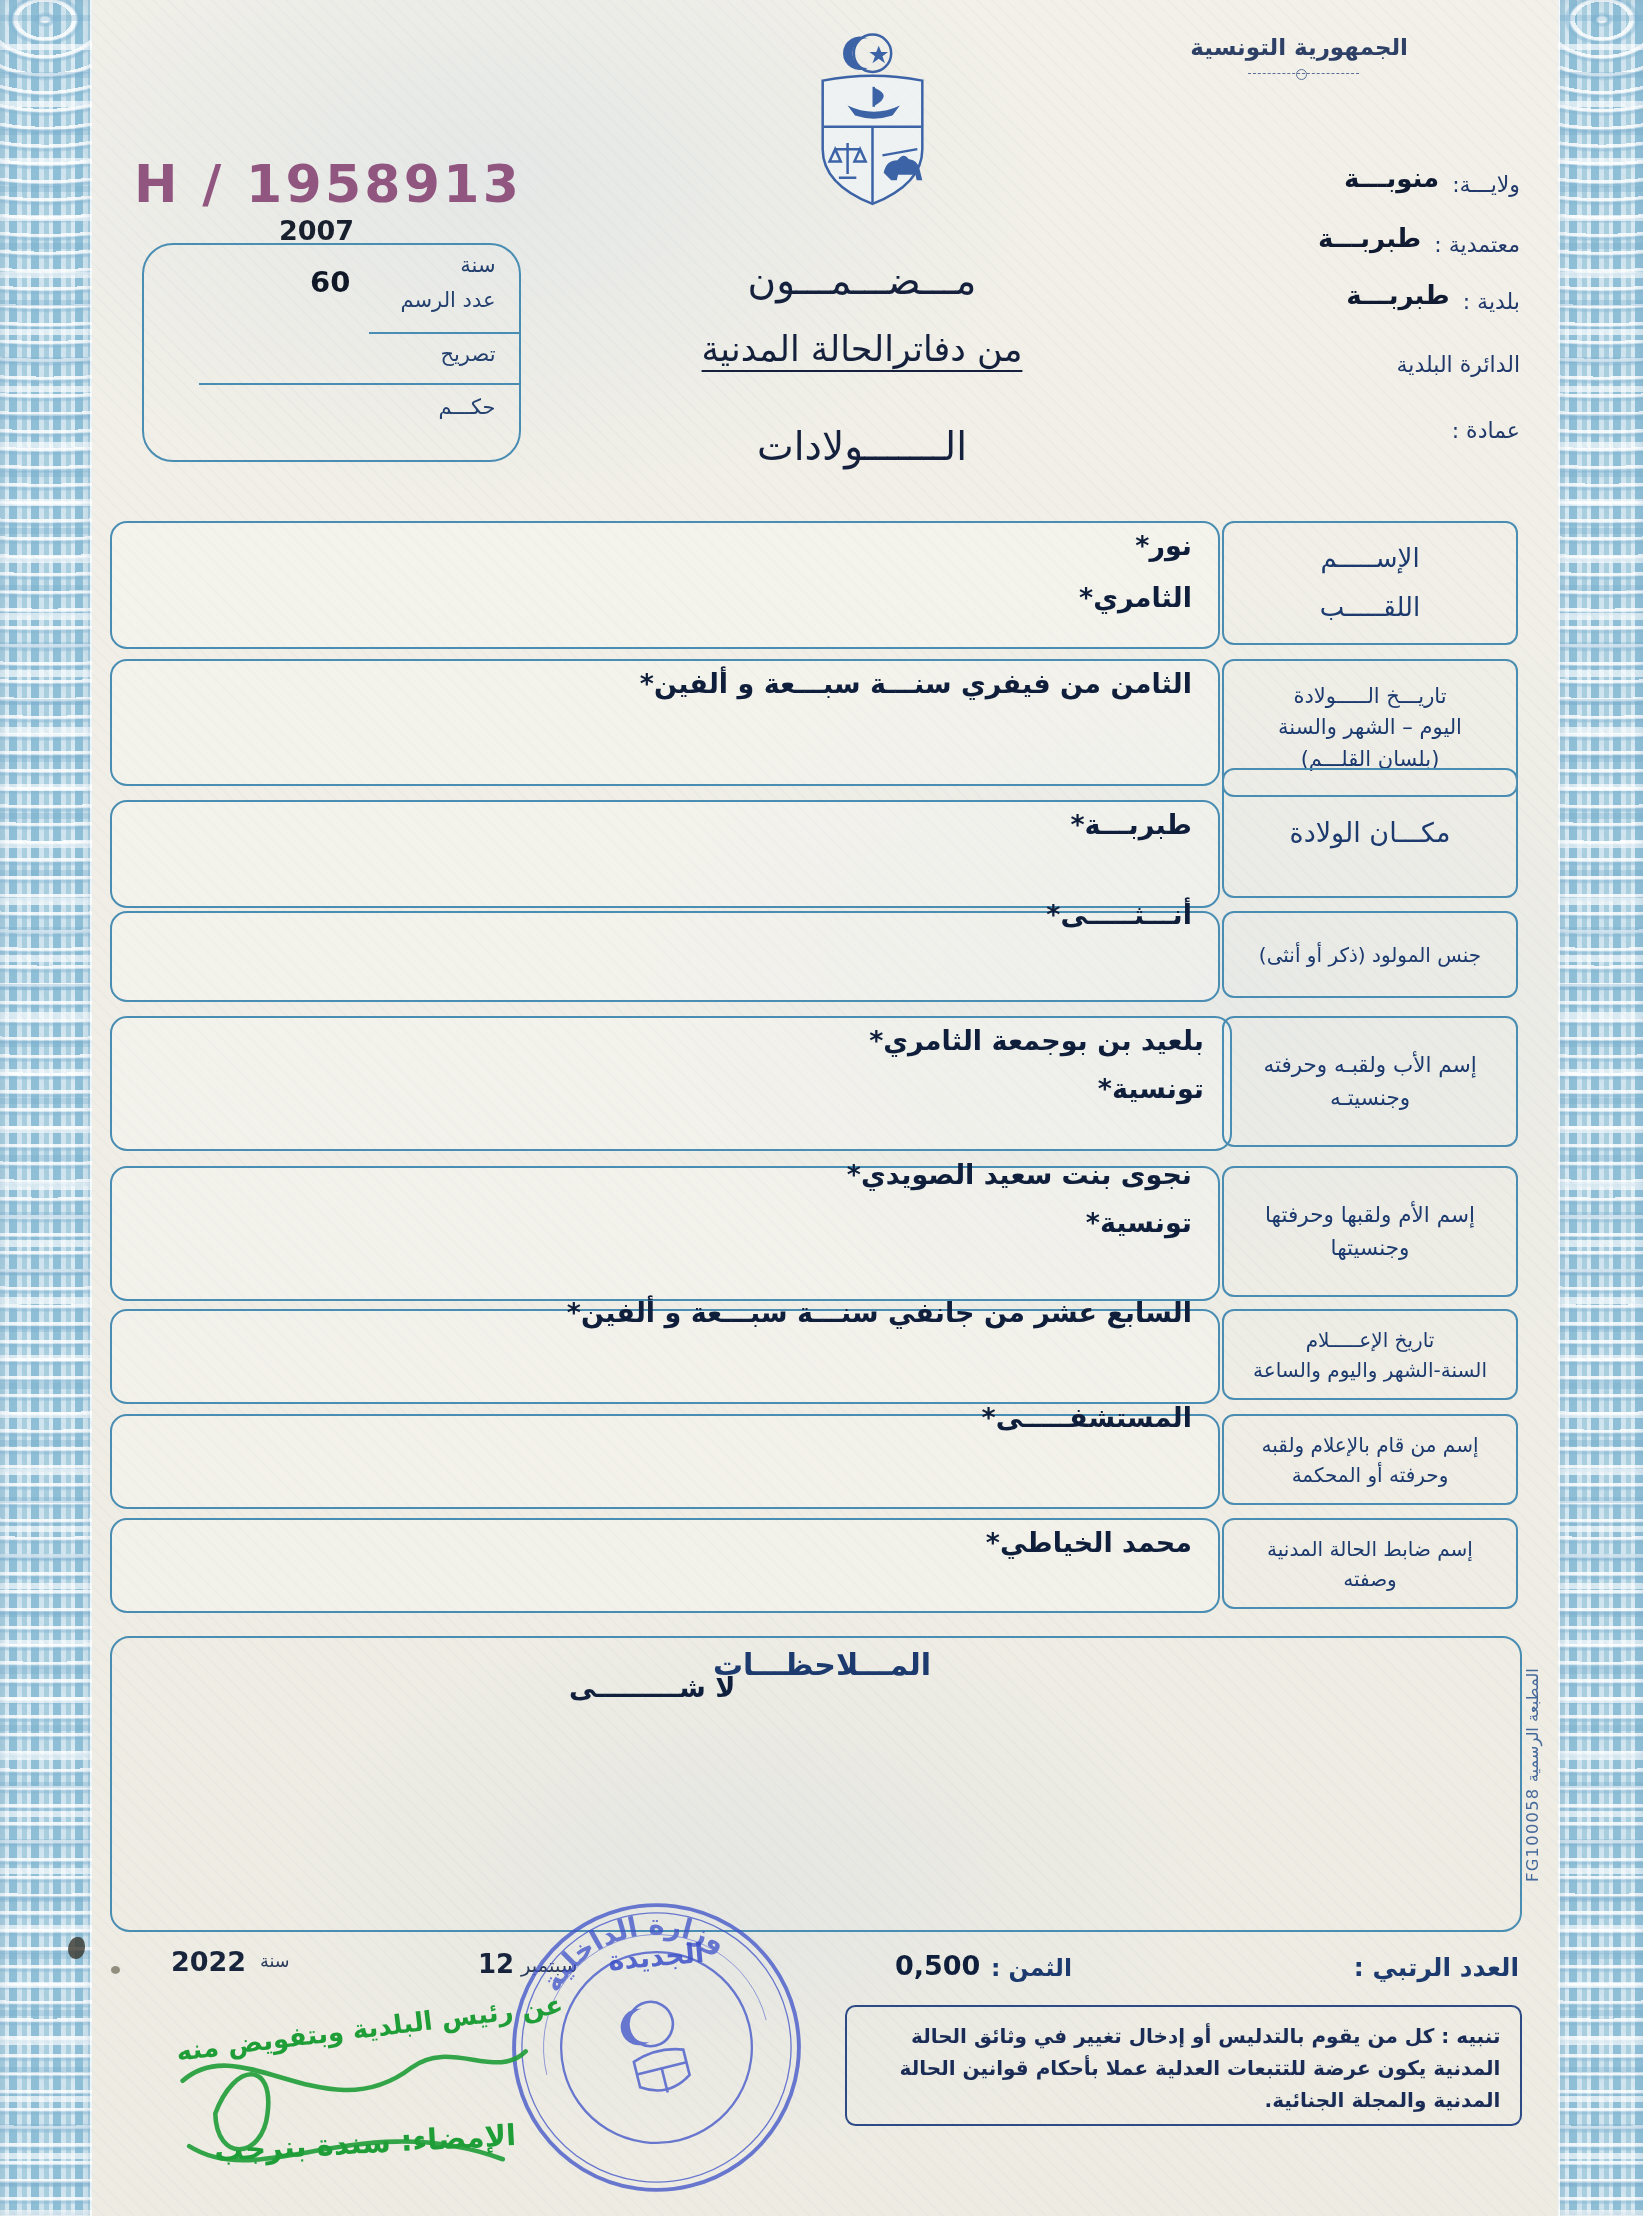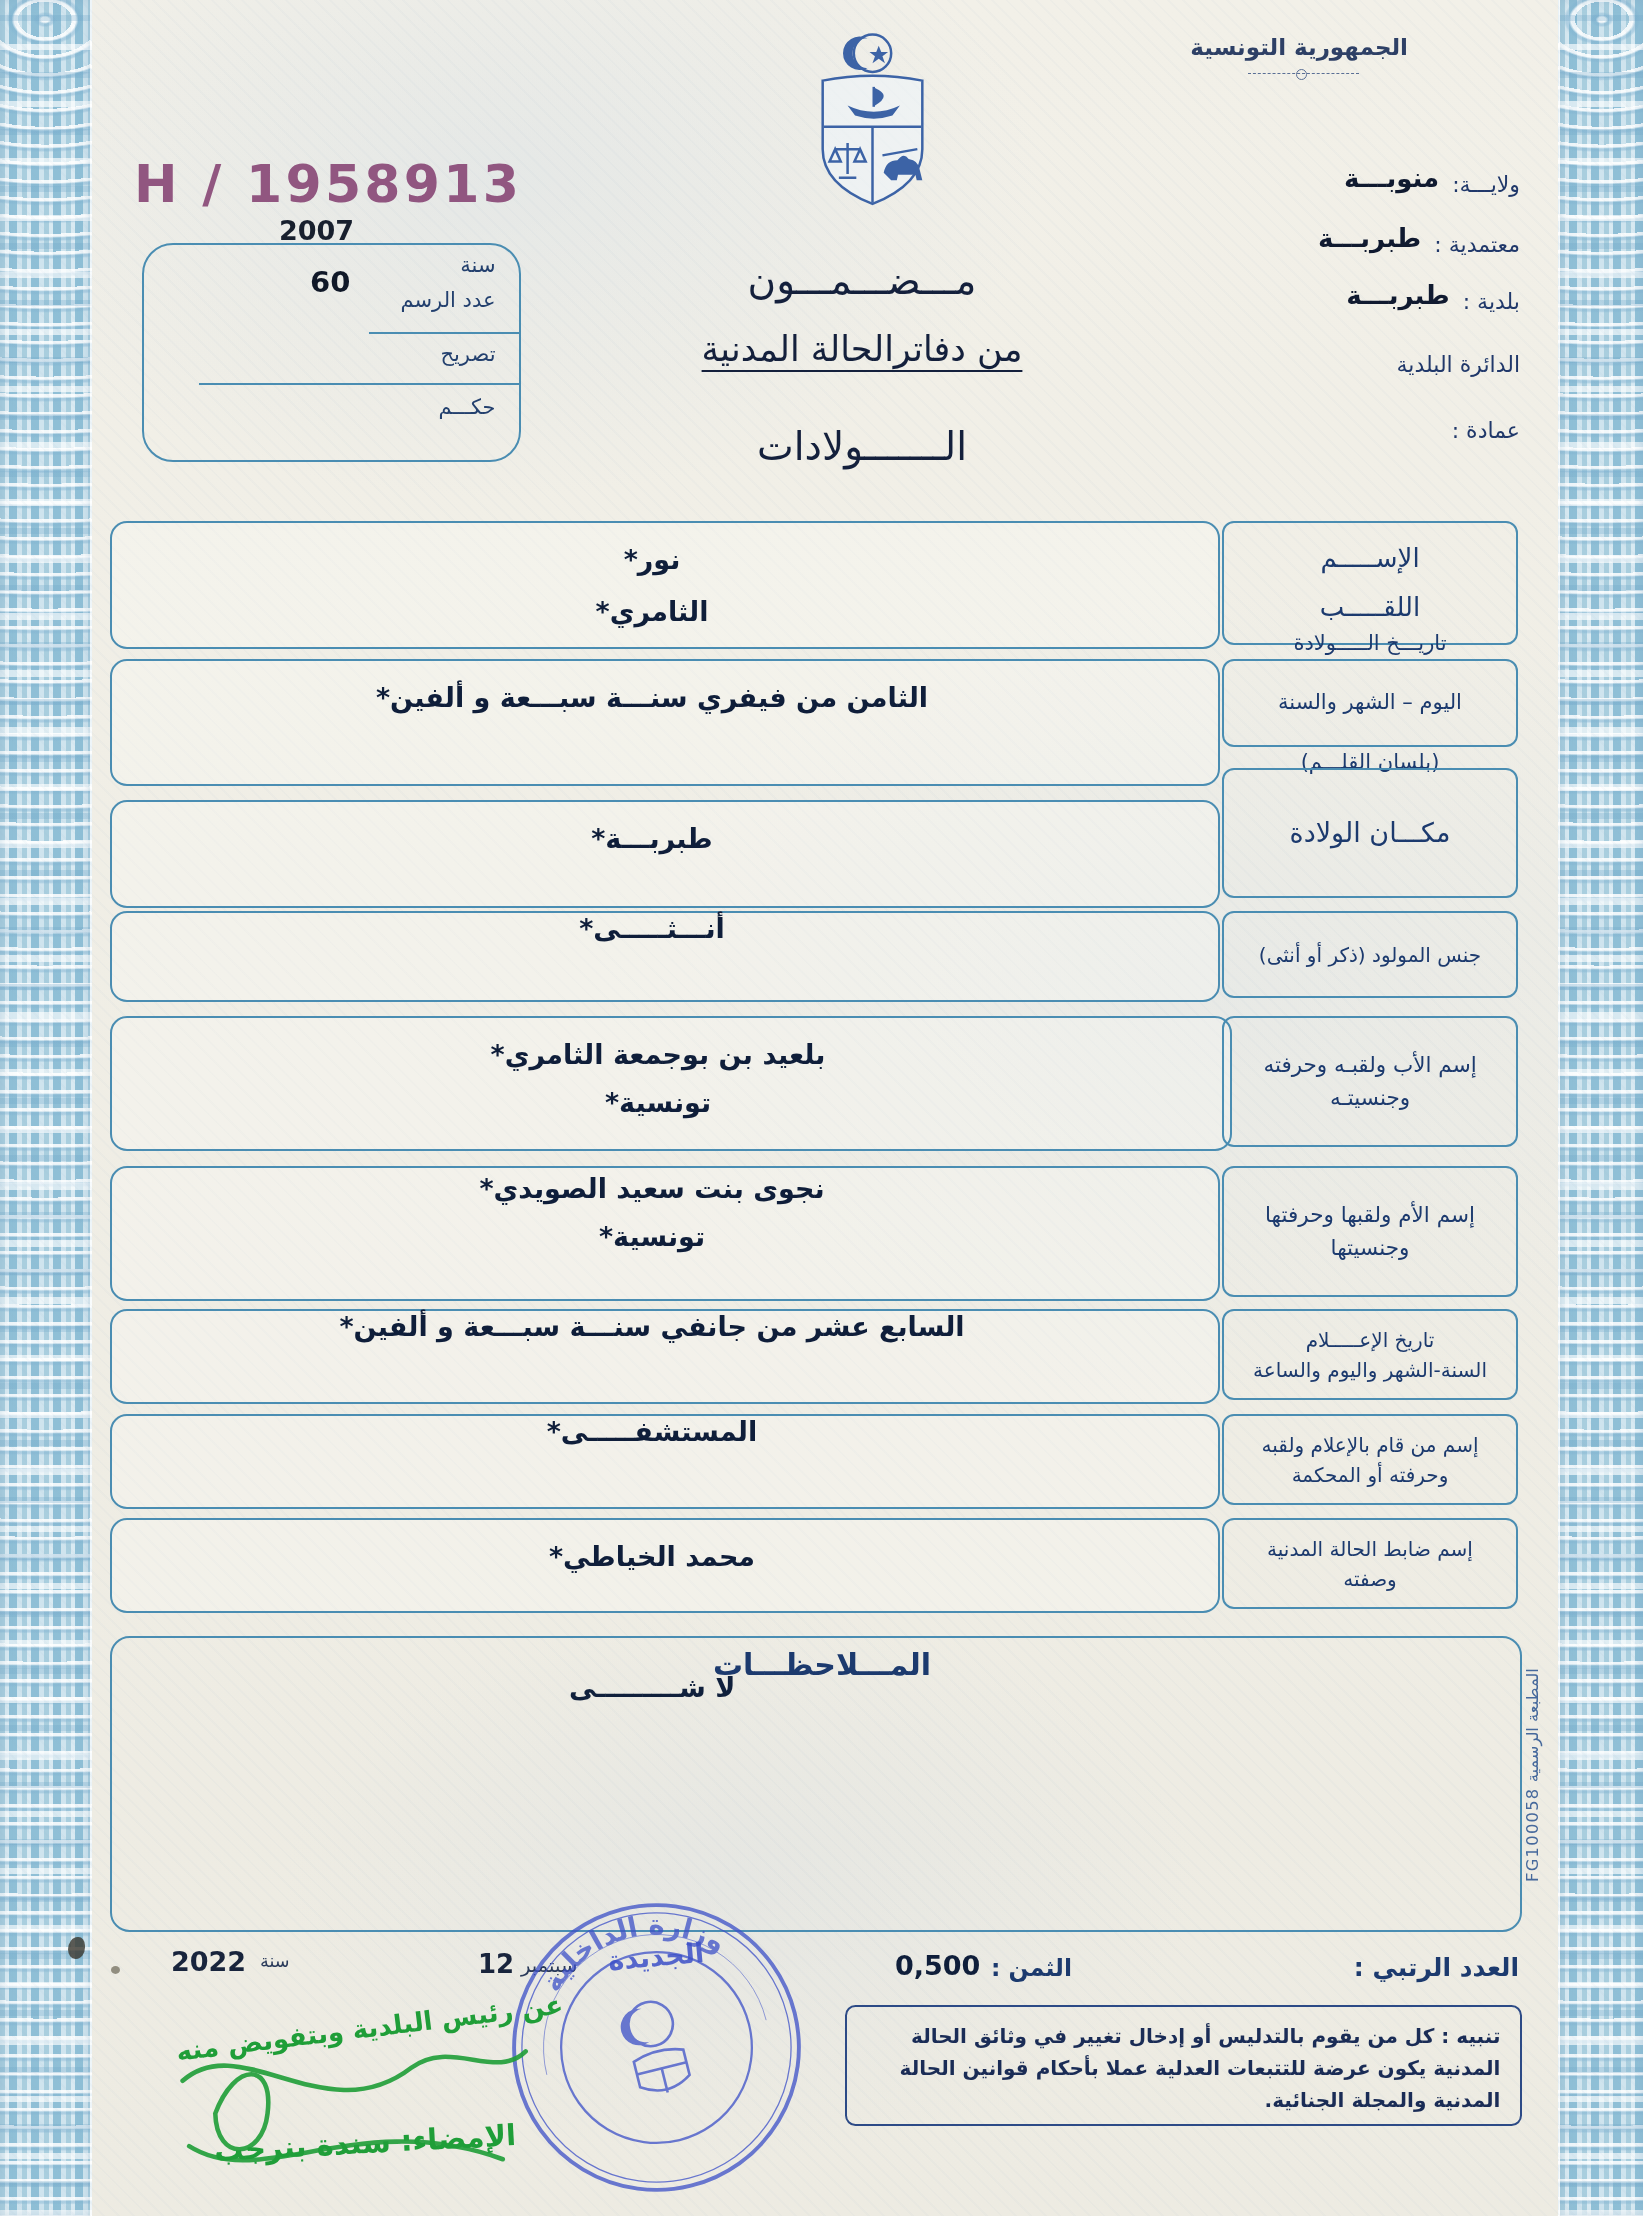--- a/index.html
+++ b/index.html
@@ -53,21 +53,21 @@
   .title3{top:424px;font-size:39px;}
 
   .admin-line{position:absolute;right:124px;direction:rtl;display:flex;gap:13px;align-items:baseline;white-space:nowrap;}
   .admin-label{font-size:22px;color:#20386a;}
   .admin-value{font-size:26px;font-weight:bold;color:#101a30;transform:translateY(-5.2px);}
 
   .vbox{position:absolute;left:110px;width:1106px;border:2.3px solid #4a8db2;border-radius:17px;background:rgba(252,252,248,.30);}
   .lbox{position:absolute;left:1222px;width:296px;border:2.3px solid #4a8db2;border-radius:12px;
         display:flex;flex-direction:column;justify-content:center;align-items:center;text-align:center;
         color:#1c3a6e;font-size:21.5px;line-height:1.5;padding:5.2px 9px;box-sizing:border-box;direction:rtl;}
-  .vals{position:absolute;inset:0;direction:rtl;text-align:center;padding:6.5px 26px 0 0;display:flex;flex-direction:column;gap:19.6px;margin-top:14px;}
+  .vals{position:absolute;inset:0;direction:rtl;text-align:right;padding:6.5px 26px 0 0;display:flex;flex-direction:column;gap:19.6px;}
   .val{font-size:27px;font-weight:bold;color:#0f1e3a;white-space:nowrap;}
   .straddle{margin-top:-21px;}
   .straddle-sm{margin-top:-15.7px;}
 
   .obs{position:absolute;left:110px;top:1636px;width:1408px;height:292px;border:2.3px solid #4a8db2;border-radius:19.6px;}
   .obs-title{position:absolute;top:9px;left:0;right:0;text-align:center;font-size:30px;font-weight:bold;color:#1c3a6e;direction:rtl;padding-left:12px;}
   .obs-value{position:absolute;top:34px;left:457px;font-size:27px;font-weight:bold;color:#10203c;direction:rtl;}
 
   .ordinal{right:125px;top:1953px;font-size:25px;font-weight:bold;color:#1c3a6e;direction:rtl;white-space:nowrap;}
   .price-value{left:895px;top:1950px;font-size:27px;font-weight:bold;color:#0f1e3a;}
@@ -169,21 +169,21 @@
   <div class="lbox" style="top:521px;height:124px;font-size:26px;justify-content:space-evenly;">
     <span>الإســـــم</span>
     <span>اللقـــــب</span>
   </div>
 
   <div class="vbox" style="top:659px;height:123px;">
     <div class="vals">
       <span class="val">الثامن من فيفري سنـــة سبـــعة و ألفين*</span>
     </div>
   </div>
-  <div class="lbox" style="top:659px;height:88px;font-size:21px;gap:28px;">
+  <div class="lbox" style="top:659px;height:138px;font-size:21px;">
     <span>تاريـــخ الـــــولادة</span>
     <span>اليوم – الشهر والسنة</span>
     <span>(بلسان القلـــم)</span>
   </div>
 
   <div class="vbox" style="top:800px;height:104px;">
     <div class="vals">
       <span class="val">طبربـــة*</span>
     </div>
   </div>

